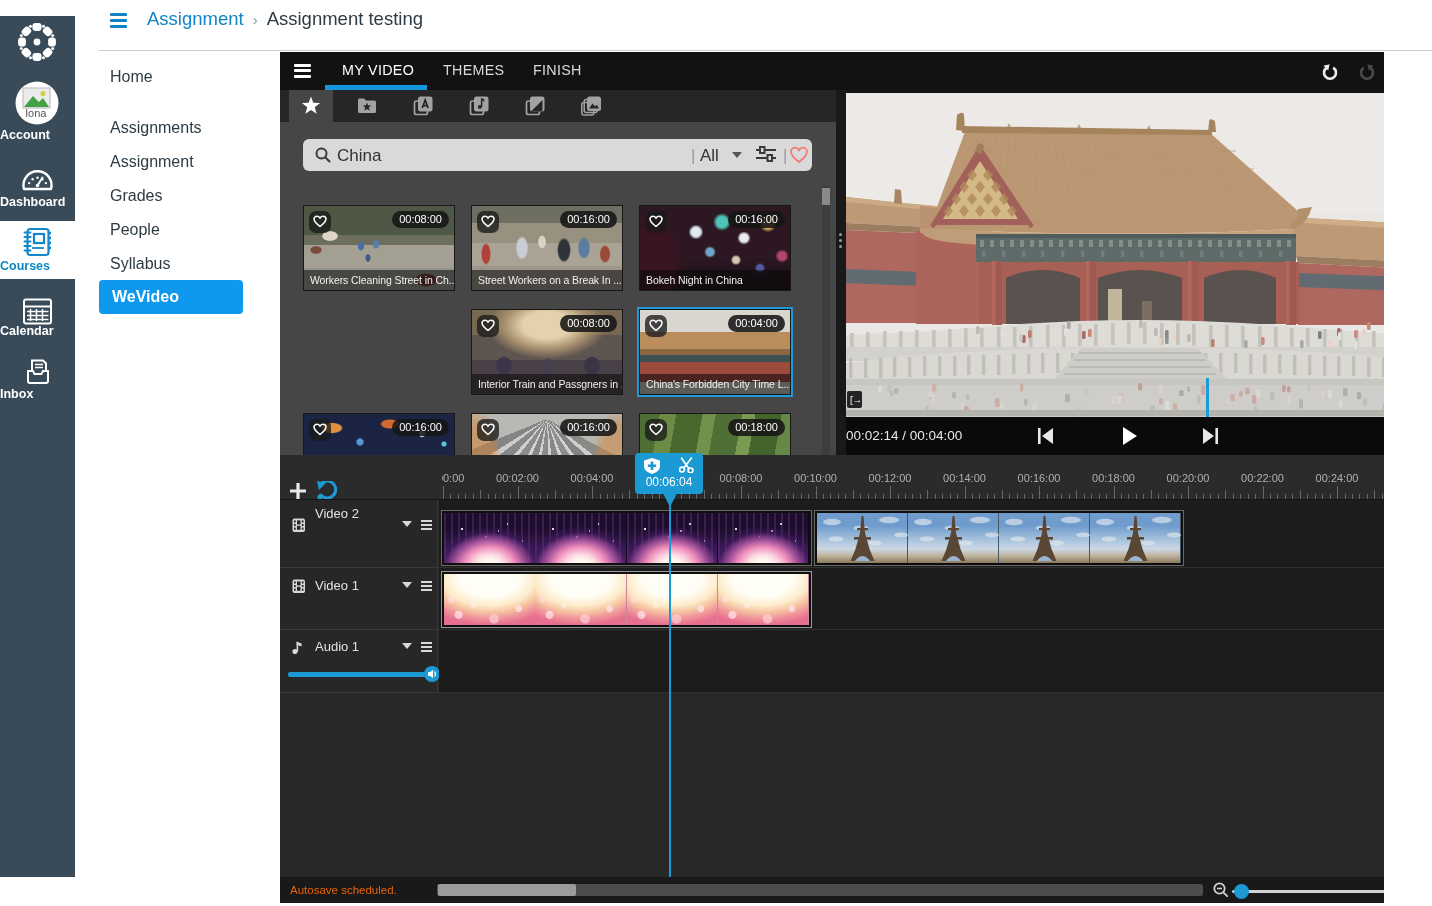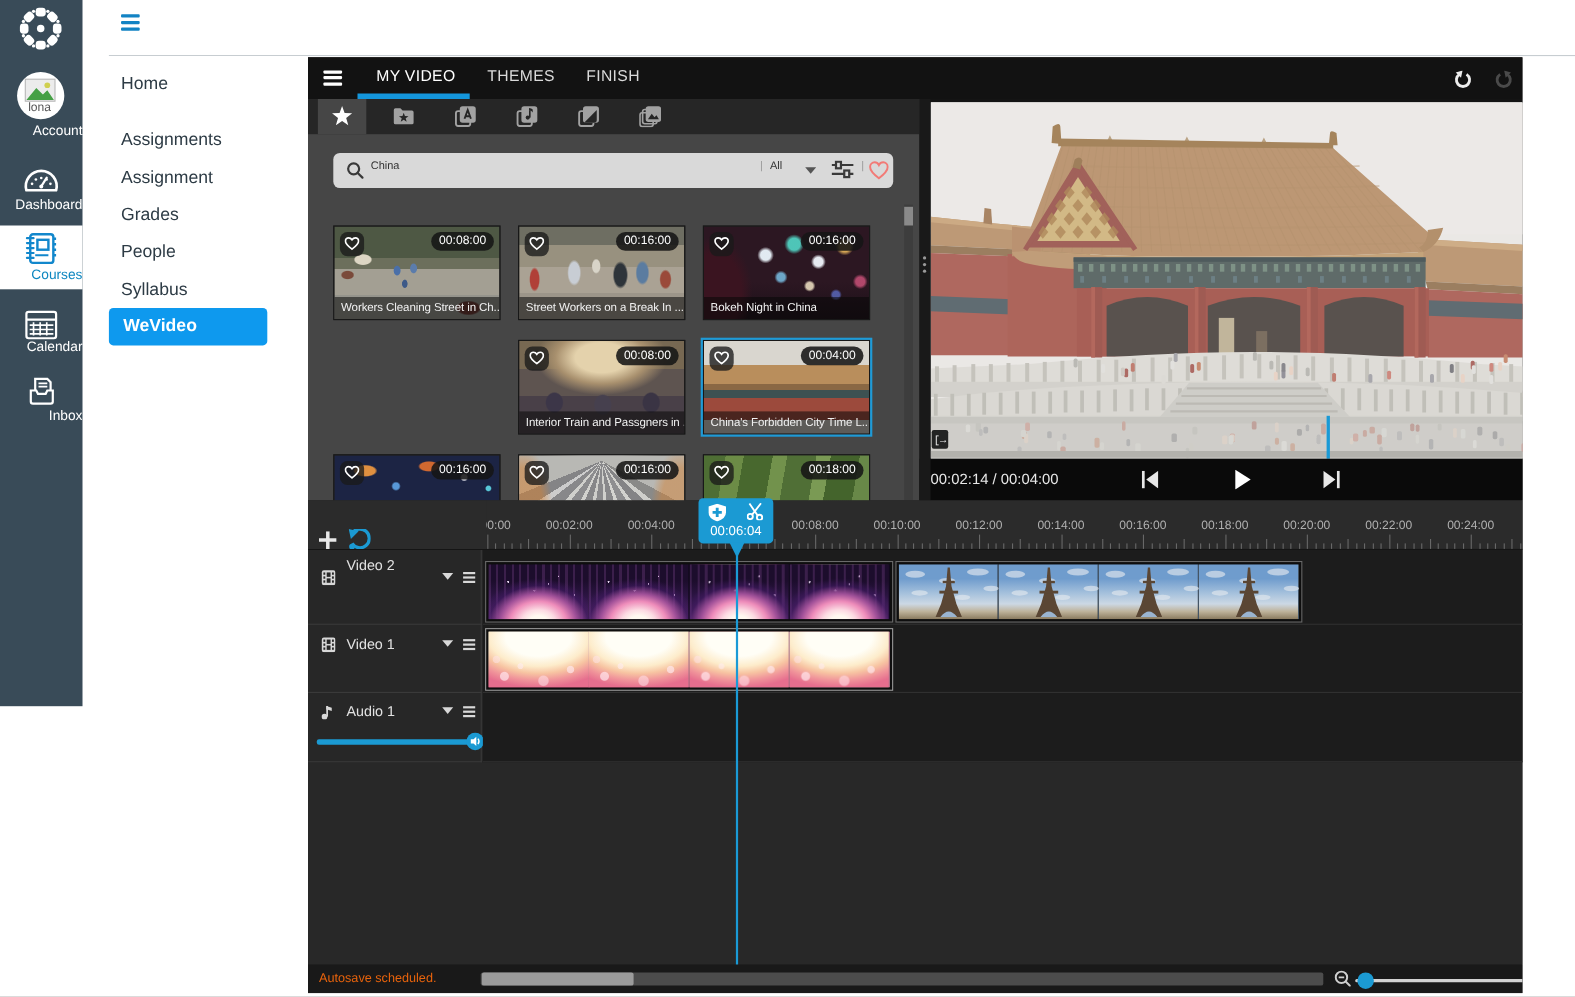--- a/index.html
+++ b/index.html
@@ -1,22 +1,22 @@
 <!DOCTYPE html>
 <html><head><meta charset="utf-8"><style>
 
 * { margin:0; padding:0; box-sizing:border-box; }
 html,body { width:1432px; height:906px; background:#fff; font-family:"Liberation Sans", sans-serif; overflow:hidden; }
 #app { position:relative; width:1432px; height:903px; background:#fff; overflow:hidden; }
 svg { display:block; }
 .abs { position:absolute; }
 
 
-#sidebar { position:absolute; left:0; top:0; width:75px; height:642px; background:#394b58; }
-.sb-cap { position:absolute; left:0; width:75px; text-align:right; font-size:12.5px; font-weight:normal; color:#fff; }
+#sidebar { position:absolute; left:0; top:16px; width:75px; height:861px; background:#394b58; }
+.sb-cap { position:absolute; left:0; width:75px; text-align:left; font-size:12.5px; font-weight:bold; color:#fff; }
 #sb-courses { position:absolute; left:0; top:205px; width:75px; height:58px; background:#fff; }
 
 
 #crumb { position:absolute; left:75px; top:0; width:1357px; height:51px; background:#fff; }
 #crumbline { position:absolute; left:99px; top:50px; width:1333px; height:1px; background:#c7cdd1; }
 #hamburger { position:absolute; left:35px; top:13px; width:17px; height:16px; }
 #hamburger div { height:3.4px; background:#1283c4; margin-bottom:2.6px; border-radius:1px; }
 #bc { position:absolute; left:72px; top:8px; font-size:18.5px; color:#2d3b45; }
 #bc a { color:#1283c4; text-decoration:none; }
 #bc .sep { color:#8b969e; font-size:15px; padding:0 9px; }
@@ -33,21 +33,21 @@
 #wvham div { height:3px; background:#fff; margin-bottom:2.4px; border-radius:1px; }
 .wvtab { position:absolute; top:10px; font-size:14.3px; letter-spacing:0.3px; color:#ededed; }
 #wvunder { position:absolute; left:45px; top:33px; width:102px; height:5px; background:#1496dc; }
 
 
 #mpanel { position:absolute; left:0; top:38px; width:556px; height:365px; background:#464646; overflow:hidden; }
 #mtabs { position:absolute; left:0; top:0; width:556px; height:32px; background:#262626; }
 #mtab-active { position:absolute; left:9px; top:0; width:44px; height:32px; background:#464646; }
 .mticon { position:absolute; top:6px; }
 #msearch { position:absolute; left:23px; top:49px; width:509px; height:32px; background:#d9d9d9; border-radius:6px; }
-.sq { position:absolute; top:7px; font-size:10px; color:#333; }
+.sq { position:absolute; top:7px; font-size:17px; color:#333; }
 #mscroll { position:absolute; left:542px; top:96px; width:8px; height:269px; background:#3d3d3d; }
 #mthumb { position:absolute; left:542px; top:98px; width:8px; height:17px; background:#8a8a8a; }
 
 .card { position:absolute; width:152px; height:86px; border:1px solid #181818; background:#222; overflow:hidden; }
 .card.sel { outline:2px solid #1e9ad6; }
 .cdur { position:absolute; right:5px; top:5px; height:17px; line-height:17px; padding:0 7px; background:rgba(22,22,22,0.88); border-radius:9px; color:#fff; font-size:11px; }
 .cheart { position:absolute; left:5px; top:5px; width:22px; height:22px; background:rgba(25,25,25,0.78); border-radius:7px; }
 .cheart svg { margin:4px 0 0 4px; }
 .ctitle { position:absolute; left:0; bottom:0; width:100%; height:20px; line-height:20px; background:rgba(8,8,8,0.55); color:#f0f0f0; font-size:10.5px; letter-spacing:-0.1px; padding-left:6px; white-space:nowrap; overflow:hidden; }
 .cthumb { position:absolute; left:0; top:0; width:100%; height:100%; }
@@ -170,20 +170,21 @@
 #zoomknob { position:absolute; left:954px; top:7px; width:15px; height:15px; border-radius:50%; background:#1b9ad3; }
 
 </style></head><body>
 <div id="app">
 <div id="crumb">
 <div id="hamburger">
         <div></div>
         <div></div>
         <div></div>
       </div>
+<div id="bc"><a>Assignment</a><span class="sep">›</span><span>Assignment testing</span></div>
 </div>
 <div id="crumbline"></div>
 <div id="coursenav">
 <div class="cn-item" style="top:17px;">Home</div>
 <div class="cn-item" style="top:68px;">Assignments</div>
 <div class="cn-item" style="top:102px;">Assignment</div>
 <div class="cn-item" style="top:136px;">Grades</div>
 <div class="cn-item" style="top:170px;">People</div>
 <div class="cn-item" style="top:204px;">Syllabus</div>
 <div id="cn-wevideo">WeVideo</div>

